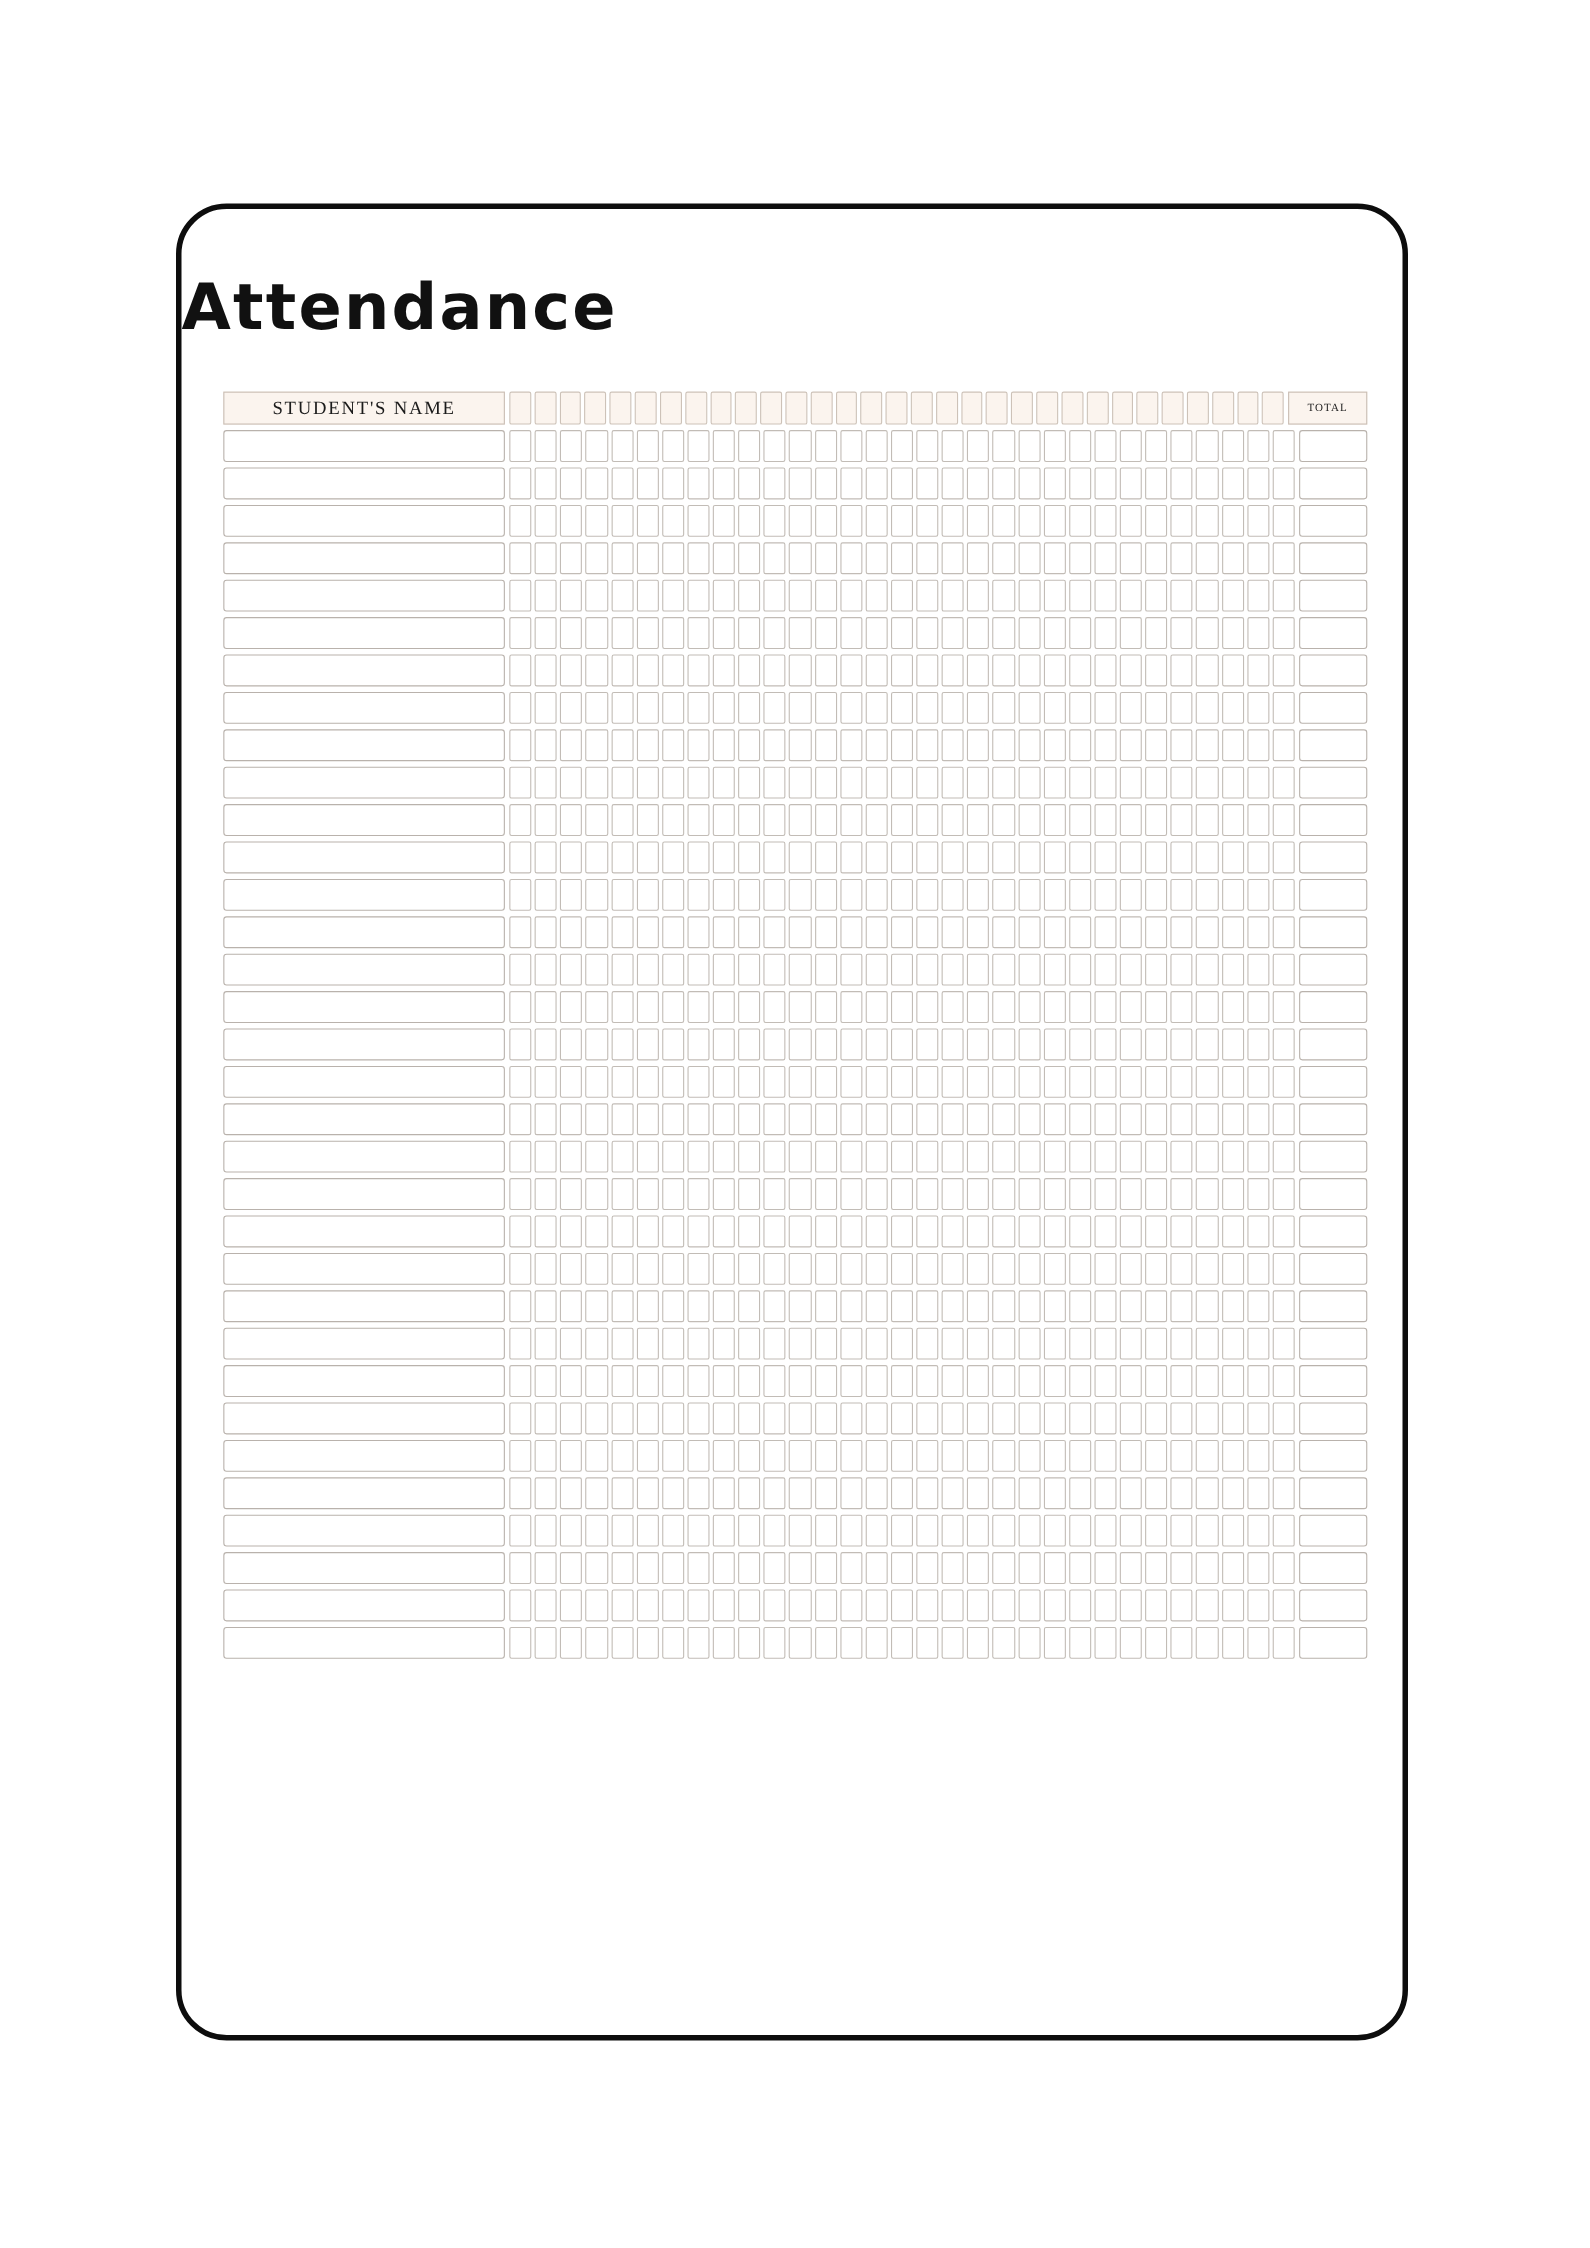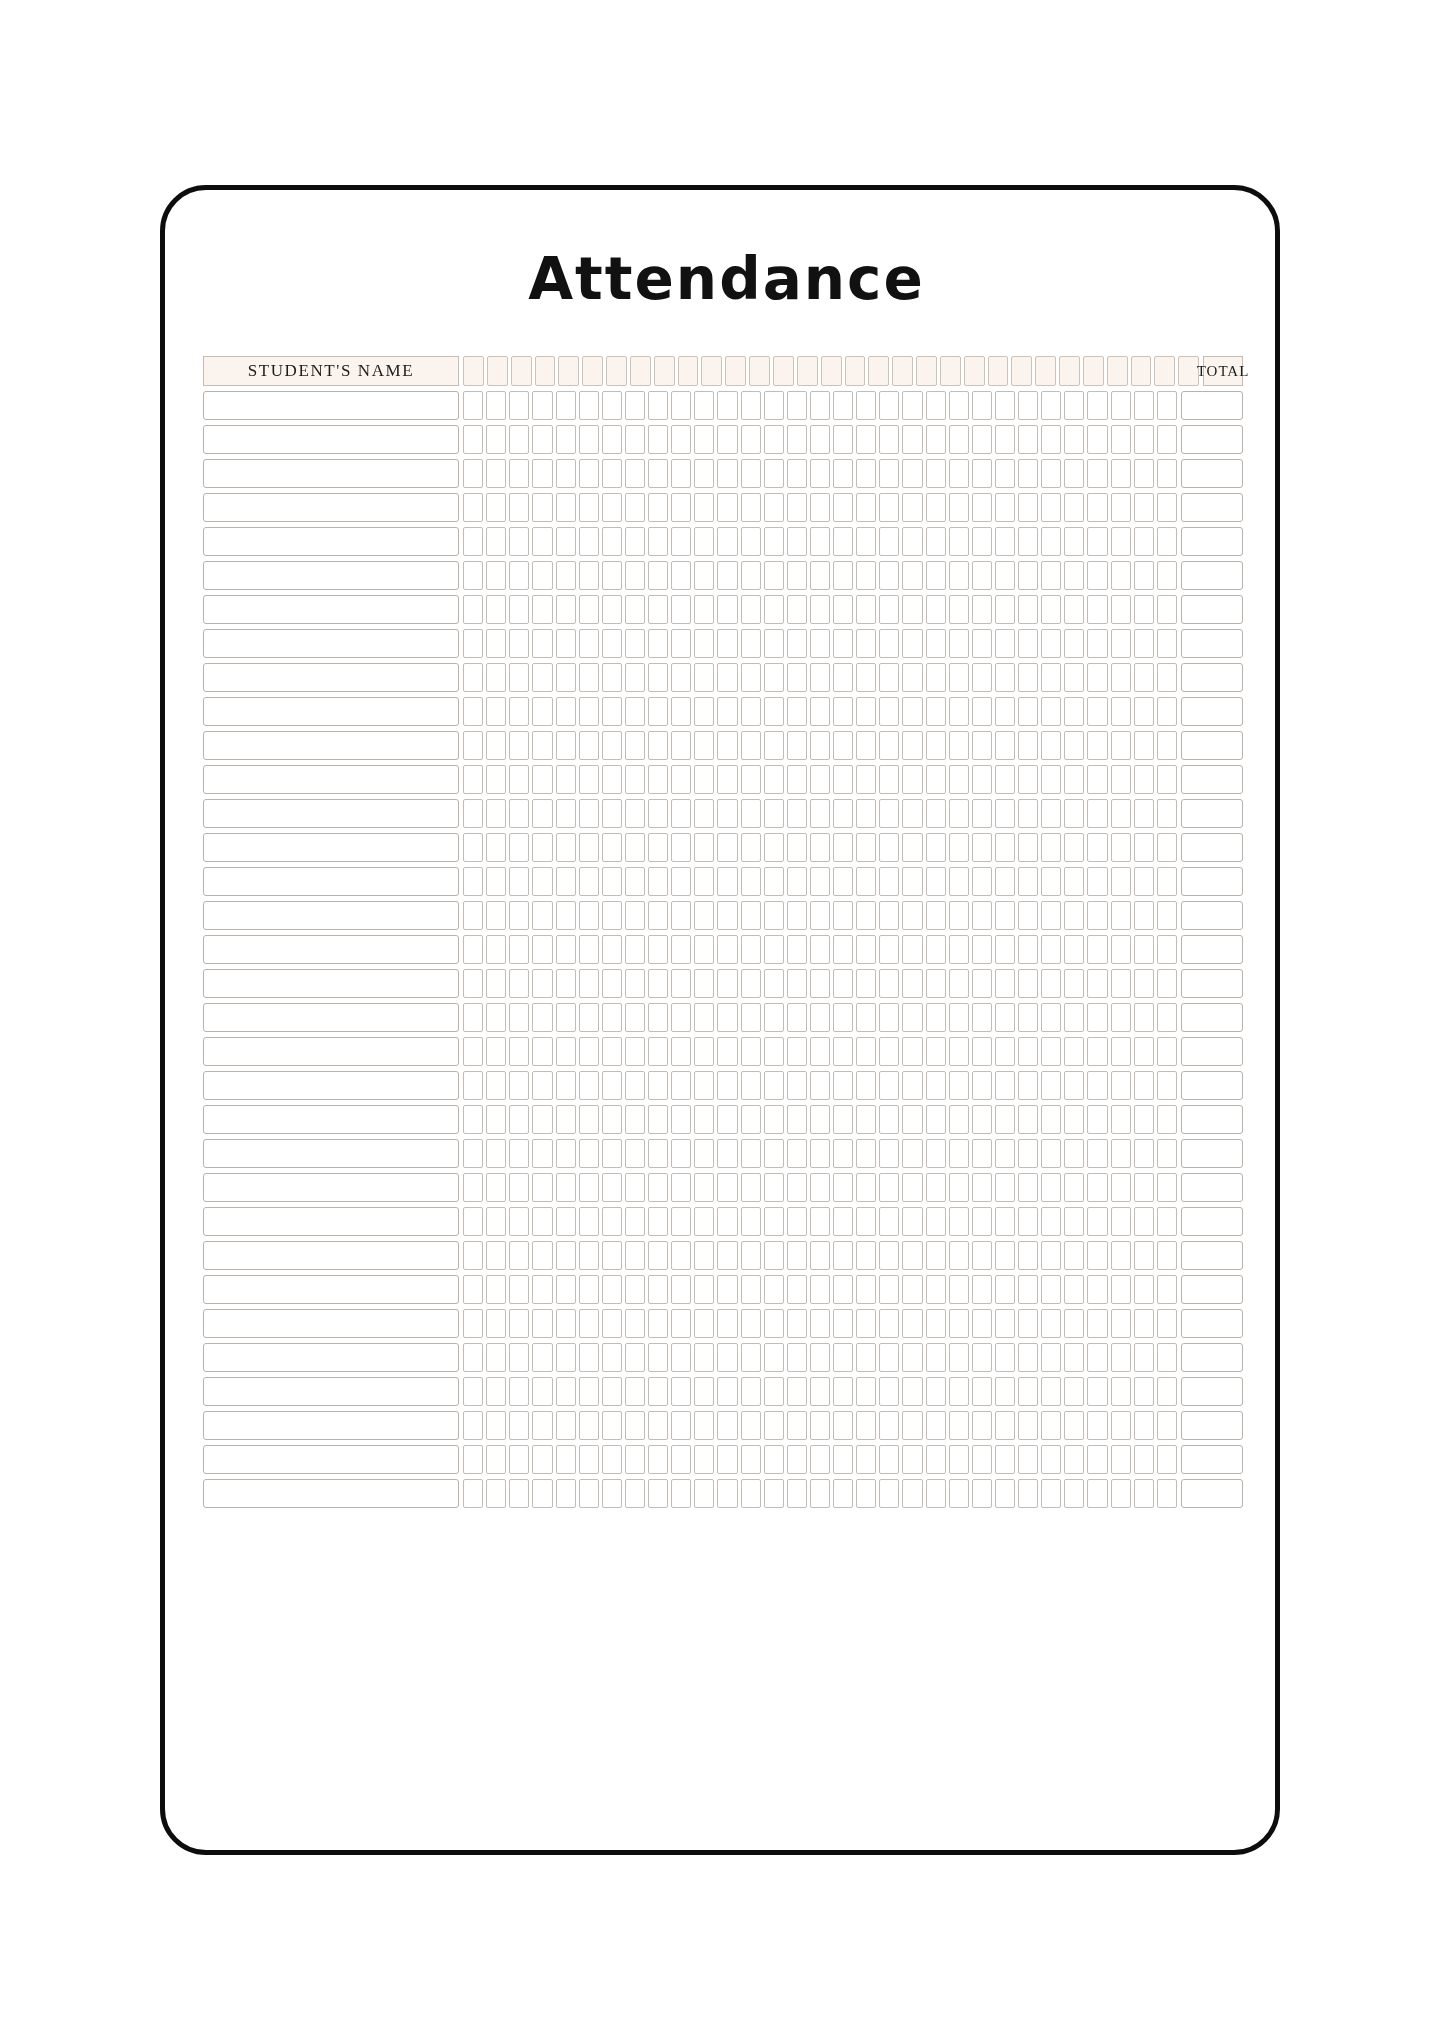--- a/index.html
+++ b/index.html
@@ -22,24 +22,24 @@
     width: 1120px;
     height: 1670px;
     border: 5px solid #0d0d0d;
     border-radius: 46px;
     box-sizing: border-box;
     background: #ffffff;
   }
 
   .title {
     position: absolute;
-    left: 13px;
+    left: 0;
     right: 0;
     top: 55px;
-    text-align: center;
+    text-align: left;
     font-family: "DejaVu Sans", sans-serif;
     font-weight: bold;
     font-size: 58px;
     letter-spacing: 2px;
     color: #111111;
   }
 
   .sheet {
     position: absolute;
     left: 38px;
@@ -104,28 +104,28 @@
     gap: 3px;
   }
   .day-head-strip .dh {
     flex: 1;
     background: #fbf4ee;
     border: 1px solid #cdc2b8;
     border-radius: 2px;
     box-sizing: border-box;
   }
   .total-head {
-    width: 40px;
+    width: 72px;
     background: #fbf4ee;
     border: 1px solid #c9bdb3;
     box-sizing: border-box;
     display: flex;
     align-items: center;
     justify-content: center;
-    font-size: 15px;
+    font-size: 10px;
     letter-spacing: 1px;
     color: #1b1b1b;
   }
 
   
   .rows {
     display: flex;
     flex-direction: column;
     gap: 5px;
   }

